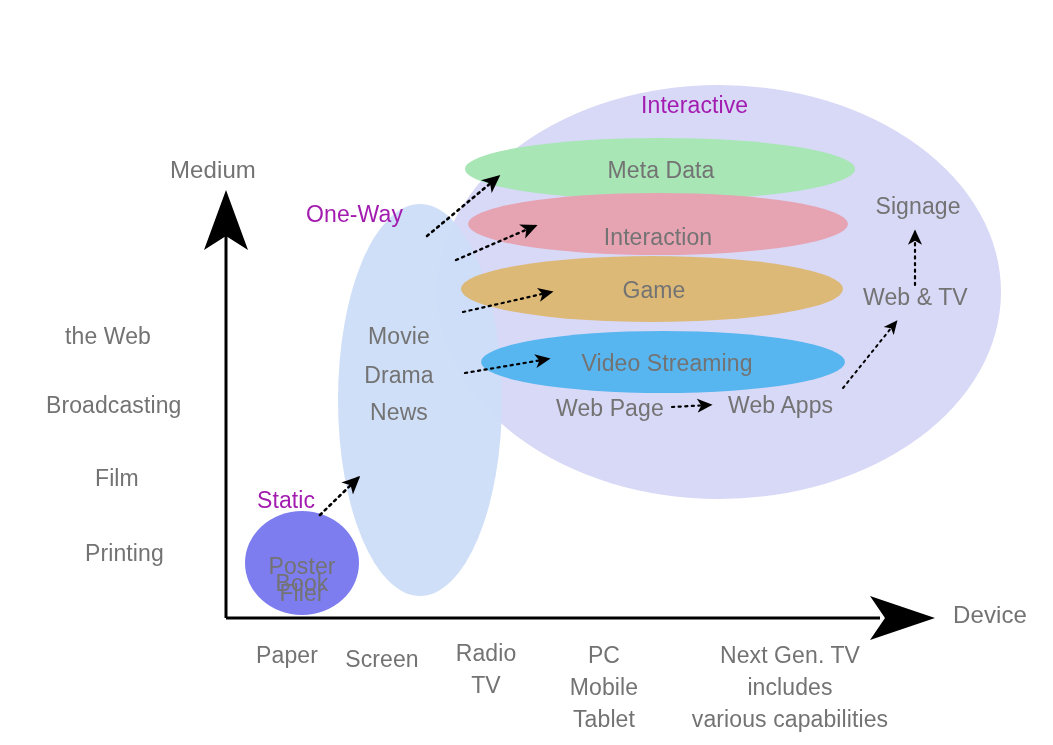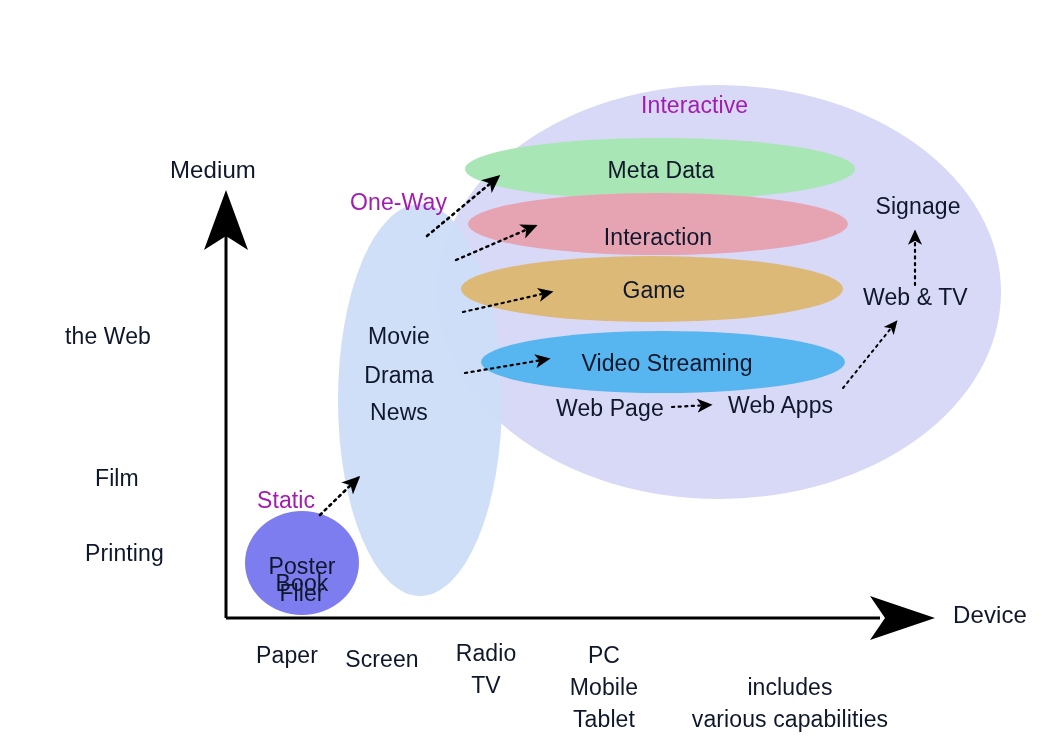--- a/index.html
+++ b/index.html
@@ -18,21 +18,21 @@
     overflow: hidden;
   }
   #stage svg {
     position: absolute;
     left: 0;
     top: 0;
   }
   .lbl {
     position: absolute;
     white-space: pre;
-    color: #0f172a;
+    color: #737373;
     font-size: 23px;
     line-height: 1.22;
     letter-spacing: 0.1px;
   }
   .lbl.center { text-align: center; transform: translateX(-50%); }
   .lbl.red {
     color: #a21caf;
   }
   .lbl.zone {
     font-size: 23px;
@@ -82,38 +82,40 @@
 
     <line x1="843" y1="388" x2="896" y2="322" stroke="#000" stroke-width="2" stroke-dasharray="2.2 4.4" stroke-linecap="round" marker-end="url(#arrowSolid)"></line>
 
     <line x1="915" y1="285" x2="915" y2="232" stroke="#000" stroke-width="2.2" stroke-dasharray="2.2 4.4" stroke-linecap="round" marker-end="url(#arrowSolid)"></line>
   </svg>
 
   <div class="lbl axis-name" style="left:170px; top:155px;">Medium</div>
   <div class="lbl axis-name" style="left:953px; top:600px;">Device</div>
 
   <div class="lbl" style="left:65px; top:310px;margin-top:12px;">the Web</div>
+  <div class="lbl" style="left:46px; top:391px;">Broadcasting</div>
   <div class="lbl" style="left:95px; top:464px;">Film</div>
   <div class="lbl" style="left:85px; top:539px;">Printing</div>
 
   <div class="lbl center" style="left:287px; top:641px;">Paper</div>
   <div class="lbl center" style="left:382px; top:645px;">Screen</div>
 
   <div class="lbl center" style="left:486px; top:639px;">Radio</div>
   <div class="lbl center" style="left:486px; top:671px;">TV</div>
 
   <div class="lbl center" style="left:604px; top:641px;">PC</div>
   <div class="lbl center" style="left:604px; top:673px;">Mobile</div>
   <div class="lbl center" style="left:604px; top:705px;">Tablet</div>
 
+  <div class="lbl center" style="left:790px; top:641px;">Next Gen. TV</div>
   <div class="lbl center" style="left:790px; top:673px;">includes</div>
   <div class="lbl center" style="left:790px; top:705px;">various capabilities</div>
 
   <div class="lbl red zone" style="left:641px; top:91px;">Interactive</div>
-  <div class="lbl red zone" style="left:306px; top:188px;margin-left:44px;">One-Way</div>
+  <div class="lbl red zone" style="left:306px; top:200px;">One-Way</div>
   <div class="lbl red zone" style="left:257px; top:486px;">Static</div>
 
   <div class="lbl center" style="left:302px; top:525px;margin-top:44px;">Book</div>
   <div class="lbl center" style="left:302px; top:552px;">Poster</div>
   <div class="lbl center" style="left:302px; top:579px;">Flier</div>
 
   <div class="lbl center" style="left:399px; top:322px;">Movie</div>
   <div class="lbl center" style="left:399px; top:361px;">Drama</div>
   <div class="lbl center" style="left:399px; top:398px;">News</div>
 

